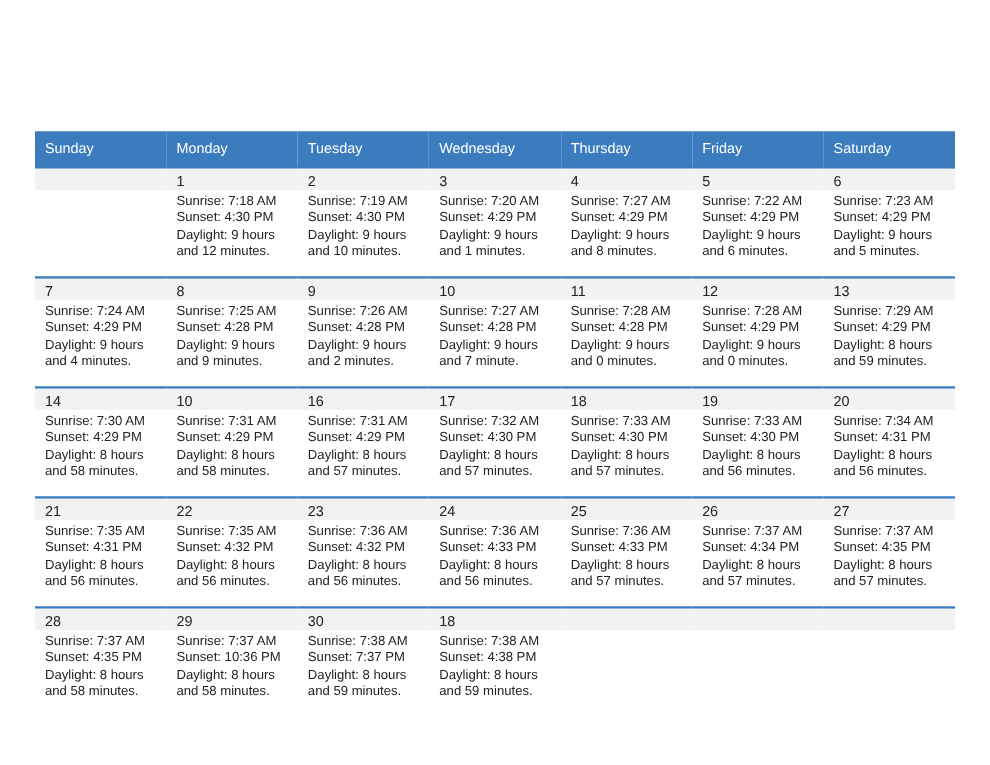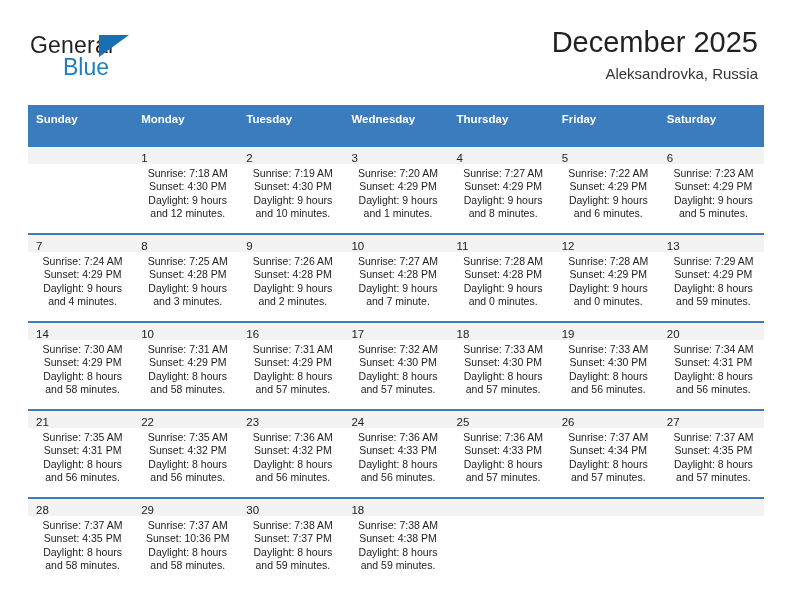--- a/index.html
+++ b/index.html
@@ -88,24 +88,24 @@
     position: absolute;
     left: 28px;
     top: 105px;
     width: 736px;
     border-collapse: collapse;
     table-layout: fixed;
   }
   .calendar th {
     background: #3a7cbe;
     color: #ffffff;
-    font-weight: bold;
+    font-weight: normal;
     font-size: 11.5px;
     text-align: left;
-    padding: 5px 0 17px 8px;
+    padding: 5px 0 5px 8px;
     height: 18px;
     border: none;
   }
   .calendar td {
     vertical-align: top;
     padding: 0;
     border: none;
     width: 105.14px;
   }
   .week-row td {
@@ -121,51 +121,36 @@
     padding: 1px 0 0 8px;
     box-sizing: border-box;
   }
   .daynum {
     font-size: 11.5px;
     color: #222222;
     line-height: 16px;
   }
   .cell-body {
     padding: 3px 4px 0 8px;
-    text-align: center;
   }
   .cell-body div {
     font-size: 10.5px;
     line-height: 13.4px;
     color: #222222;
     white-space: nowrap;
   }
   .cell.empty .daynum-band {
     background: #f2f2f2;
   }
 </style>
 </head>
 <body>
 
 <div class="page">
 
-  <div class="top-bar">
-
-    <div class="logo">
-      <span class="logo-general">General</span>
-      <span class="logo-tri"></span>
-      <span class="logo-blue">Blue</span>
-    </div>
-
-    <div class="title-block">
-      <div class="cal-title">December 2025</div>
-      <div class="cal-subtitle">Aleksandrovka, Russia</div>
-    </div>
-
-  </div>
 
   <table class="calendar">
     <thead>
       <tr>
         <th>Sunday</th>
         <th>Monday</th>
         <th>Tuesday</th>
         <th>Wednesday</th>
         <th>Thursday</th>
         <th>Friday</th>
@@ -259,21 +244,21 @@
               </div>
             </div>
           </td>
           <td>
             <div class="cell">
               <div class="daynum-band"><span class="daynum">8</span></div>
               <div class="cell-body">
                 <div>Sunrise: 7:25 AM</div>
                 <div>Sunset: 4:28 PM</div>
                 <div>Daylight: 9 hours</div>
-                <div>and 3 minutes.</div>
+                <div>and 9 minutes.</div>
               </div>
             </div>
           </td>
           <td>
             <div class="cell">
               <div class="daynum-band"><span class="daynum">9</span></div>
               <div class="cell-body">
                 <div>Sunrise: 7:26 AM</div>
                 <div>Sunset: 4:28 PM</div>
                 <div>Daylight: 9 hours</div>

